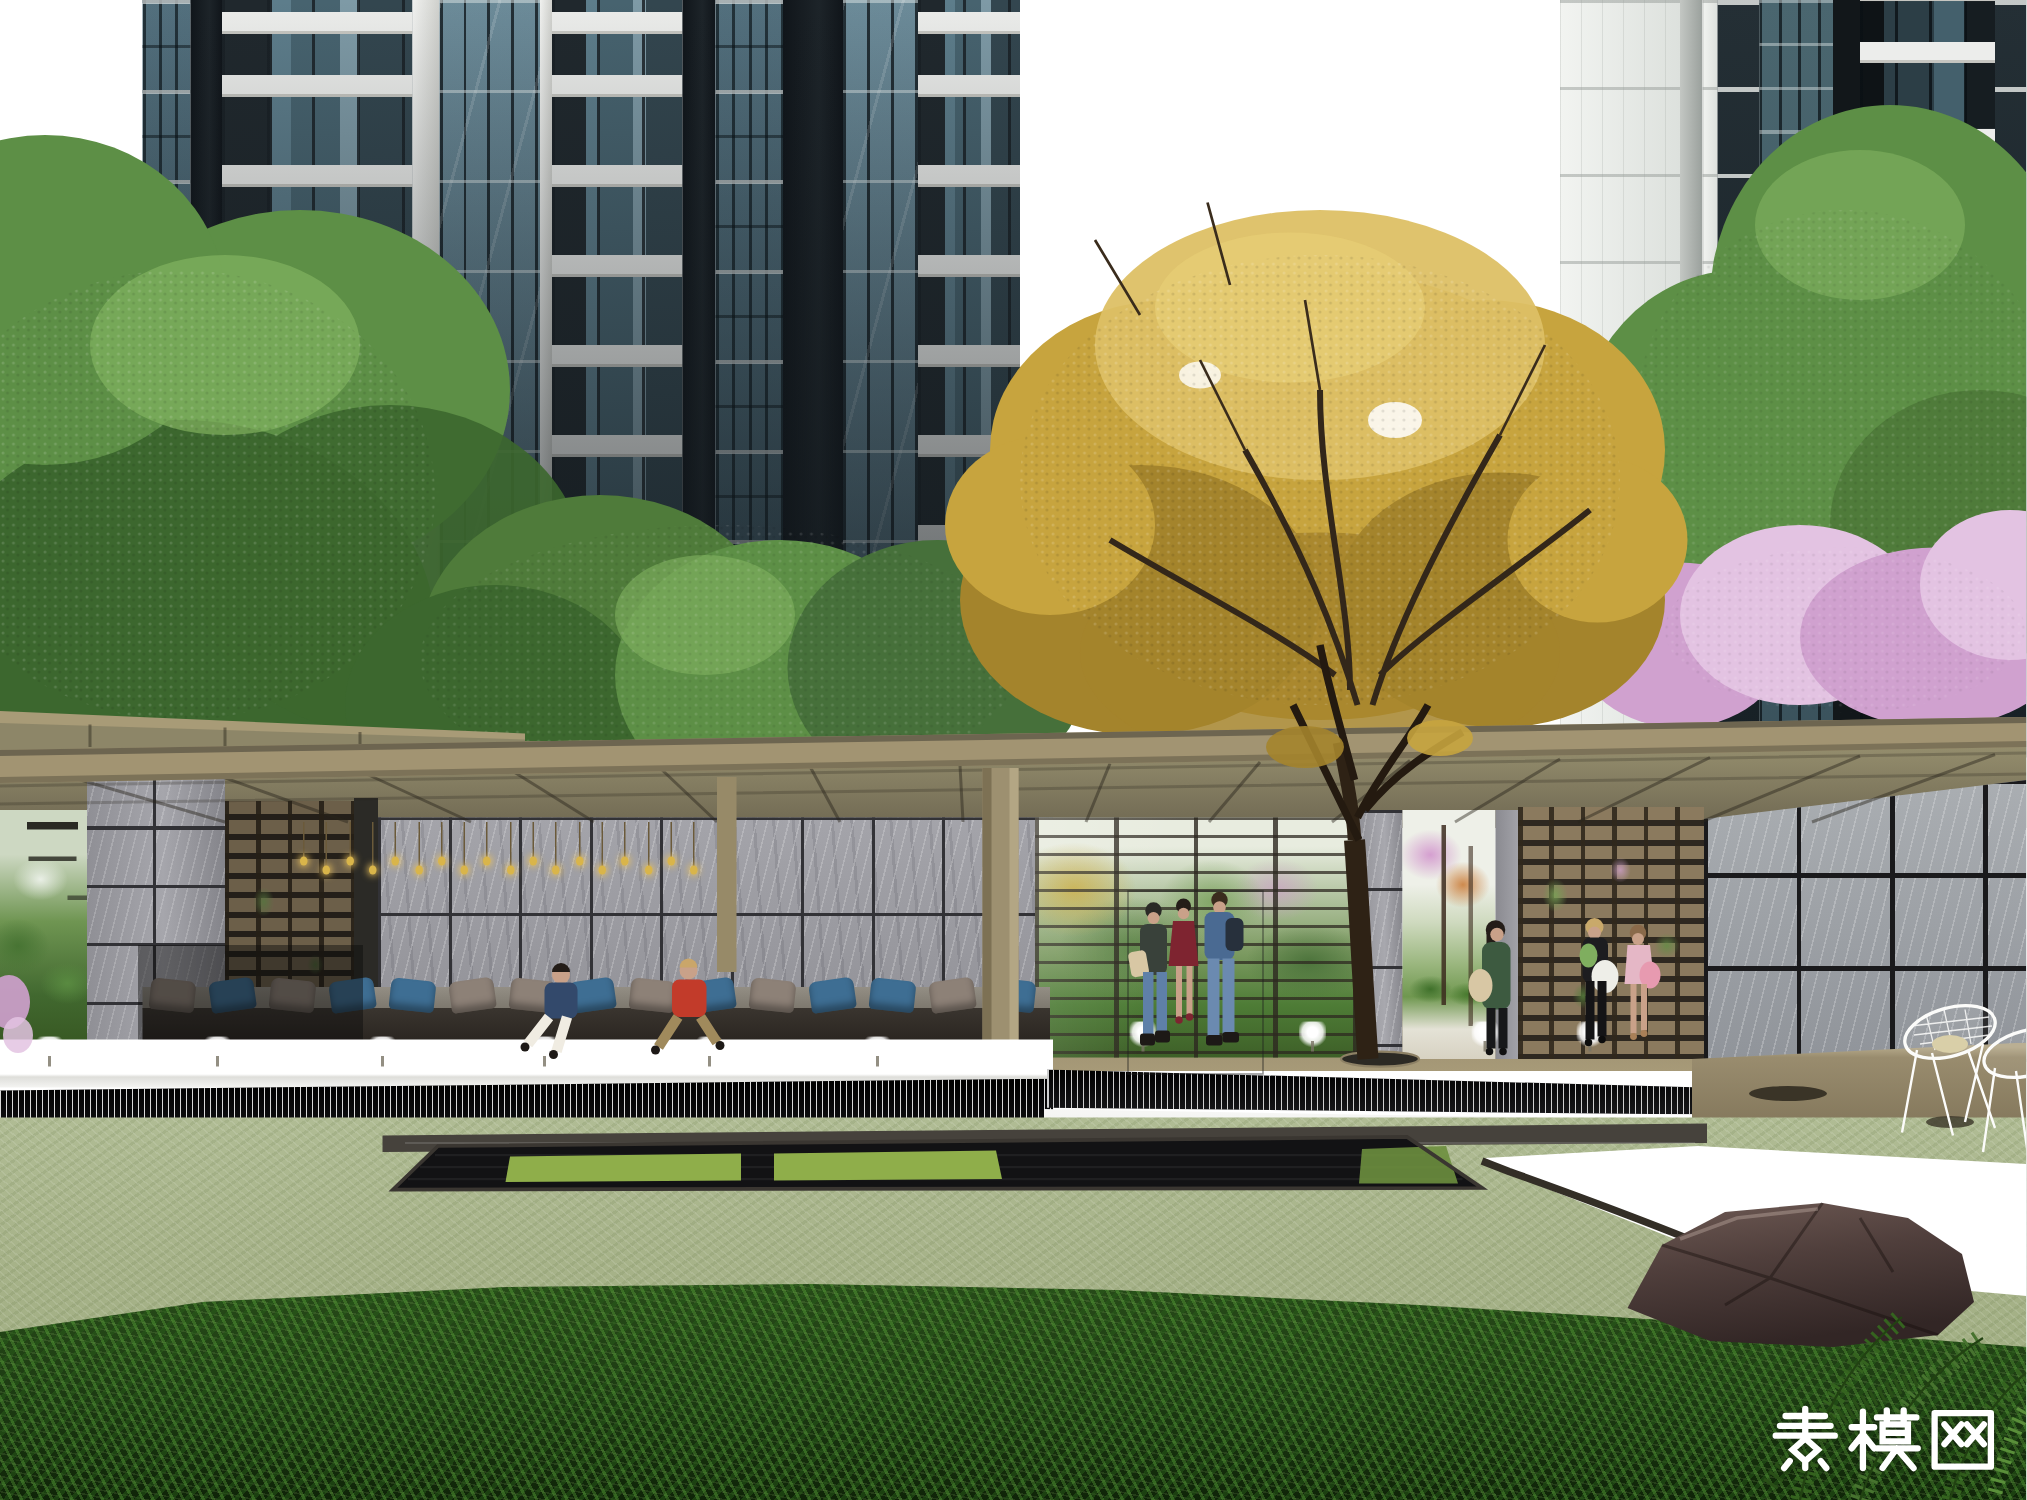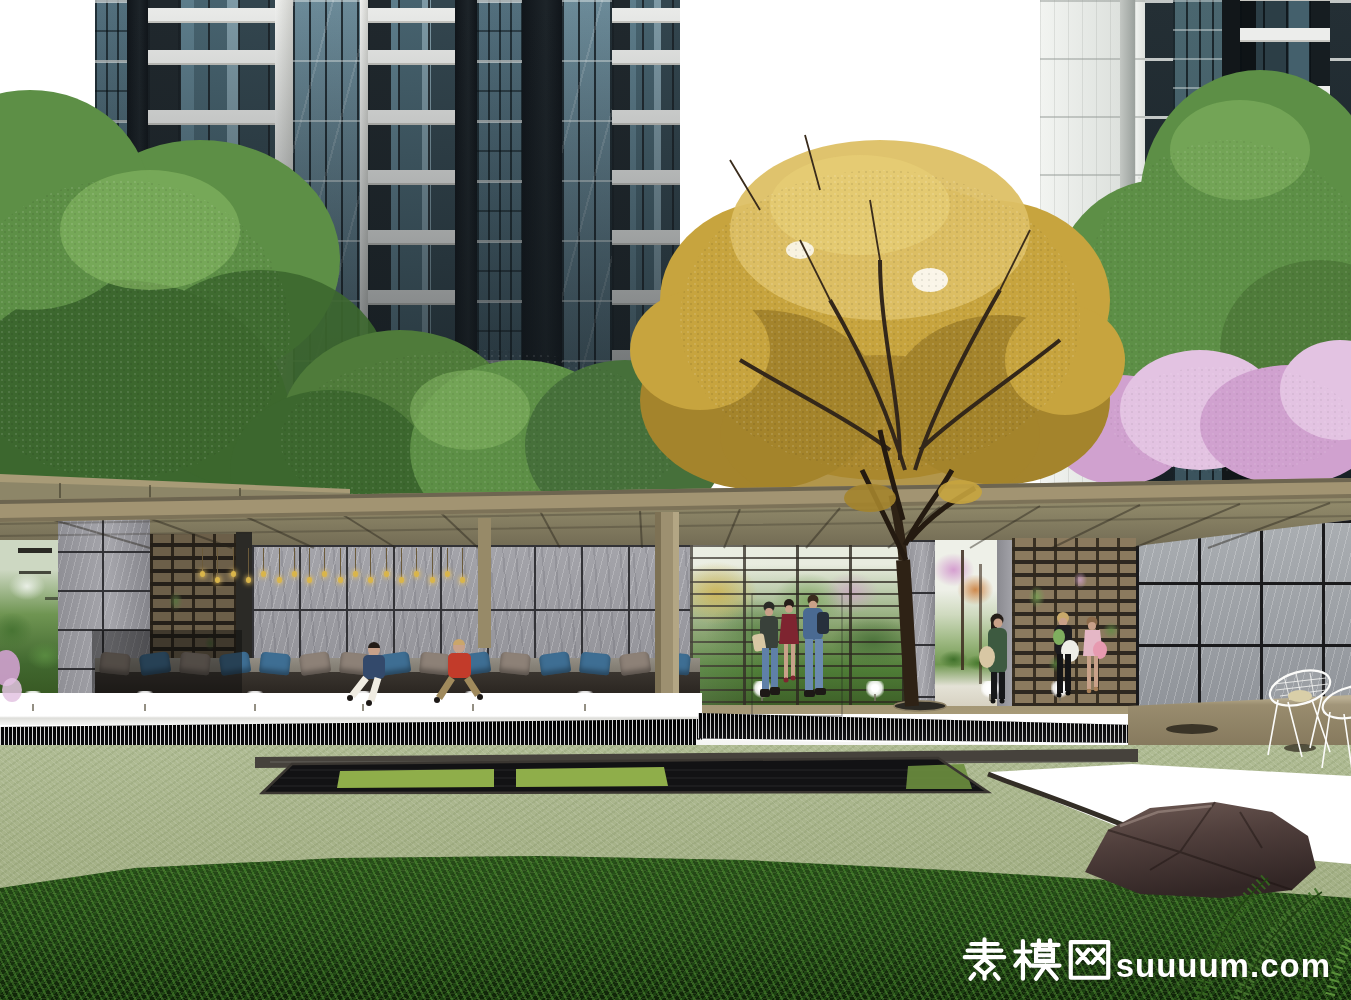--- a/index.html
+++ b/index.html
@@ -546,15 +546,14 @@
     </g>
   </svg>
 
   <div class="abs watermark" aria-label="素模网suuuum.com">
     <span class="sr">素模网</span>
     <svg width="150" height="46" viewBox="0 0 160 48" stroke="#ffffff" stroke-width="4.5" stroke-linecap="round" fill="none" style="filter:drop-shadow(0 1px 2px rgba(0,0,0,.4));">
       <path d="M24,3 V22 M10,8 H38 M6,15 H42 M3,22 H45 M24,24 L15,32 L24,40 L33,32 Z M24,40 V45 M13,40 L9,45 M35,40 L39,45"></path>
       <path d="M65,5 V45 M57,16 H73 M65,21 L57,31 M65,21 L73,31 M82,4 V12 M94,4 V12 M75,9 H103 M79,14 H97 V26 H79 Z M79,20 H97 M75,31 H104 M89,31 L79,45 M89,31 L101,45"></path>
       <path d="M116,6 H156 M116,6 V44 M156,6 V44 M116,44 H156 M123,14 L135,28 M135,14 L123,28 M139,14 L151,28 M151,14 L139,28"></path>
     </svg>
-    <span class="wm-en">suuuum.com</span>
   </div>
 </div>
 
 </body></html>

